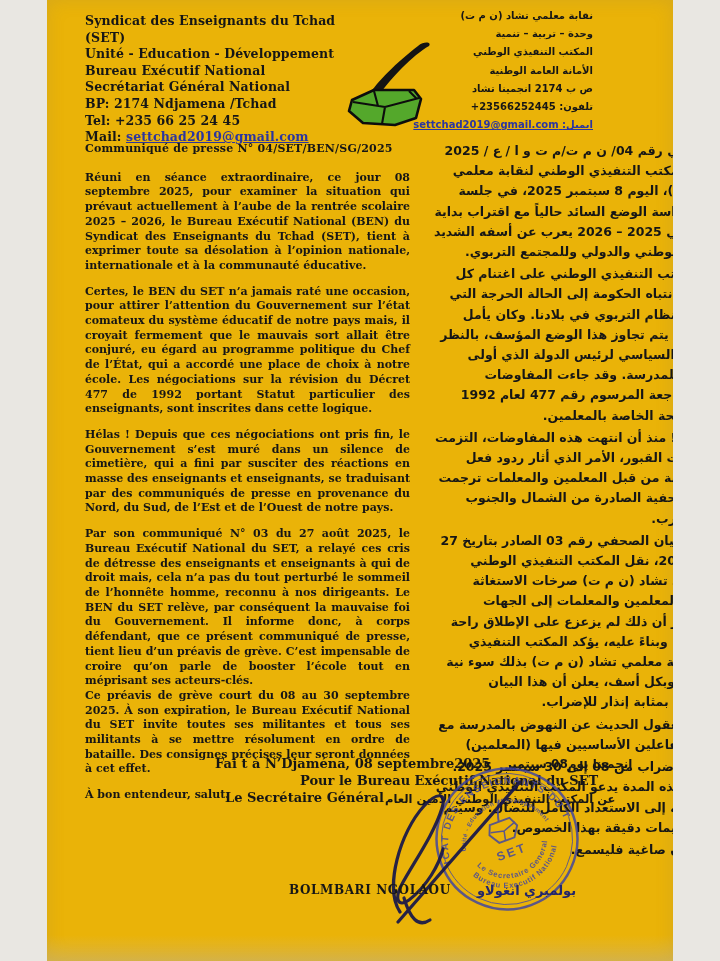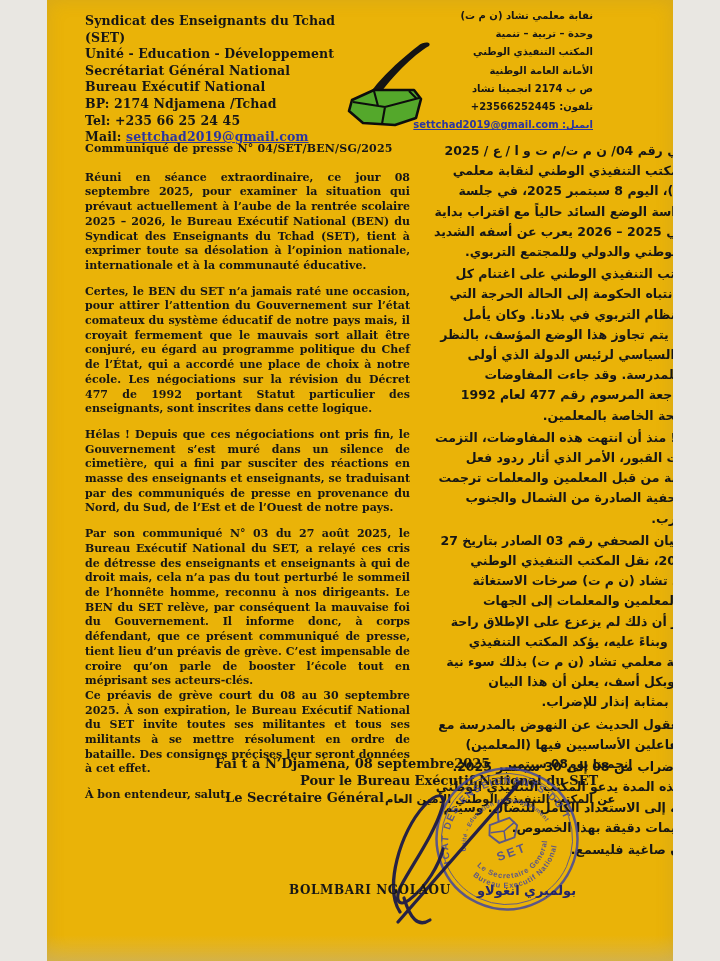--- a/index.html
+++ b/index.html
@@ -46,22 +46,22 @@
     border:2px solid rgba(100,96,88,0.12); border-radius:50%; }
 </style>
 </head>
 <body>
 
 <div id="paper">
 
   <div class="header-fr fr">
     <div>Syndicat des Enseignants du Tchad (SET)</div>
     <div>Unité -  Education - Développement</div>
+    <div>Bureau Exécutif National</div>
     <div>Secrétariat Général National</div>
-    <div>Bureau Exécutif National</div>
     <div>BP: 2174 Ndjamena /Tchad</div>
     <div>Tel: +235 66 25 24 45</div>
     <div>
       <span>Mail:</span>
       <span class="link">settchad2019@gmail.com</span>
     </div>
   </div>
 
   <svg class="logo" viewBox="0 0 162 102">
     <path d="M104,8 C88,17 66,40 54,57 L48,64 L44,57 C51,45 72,24 93,8 C99,3 107,4 104,8 Z" fill="#141414"></path>

